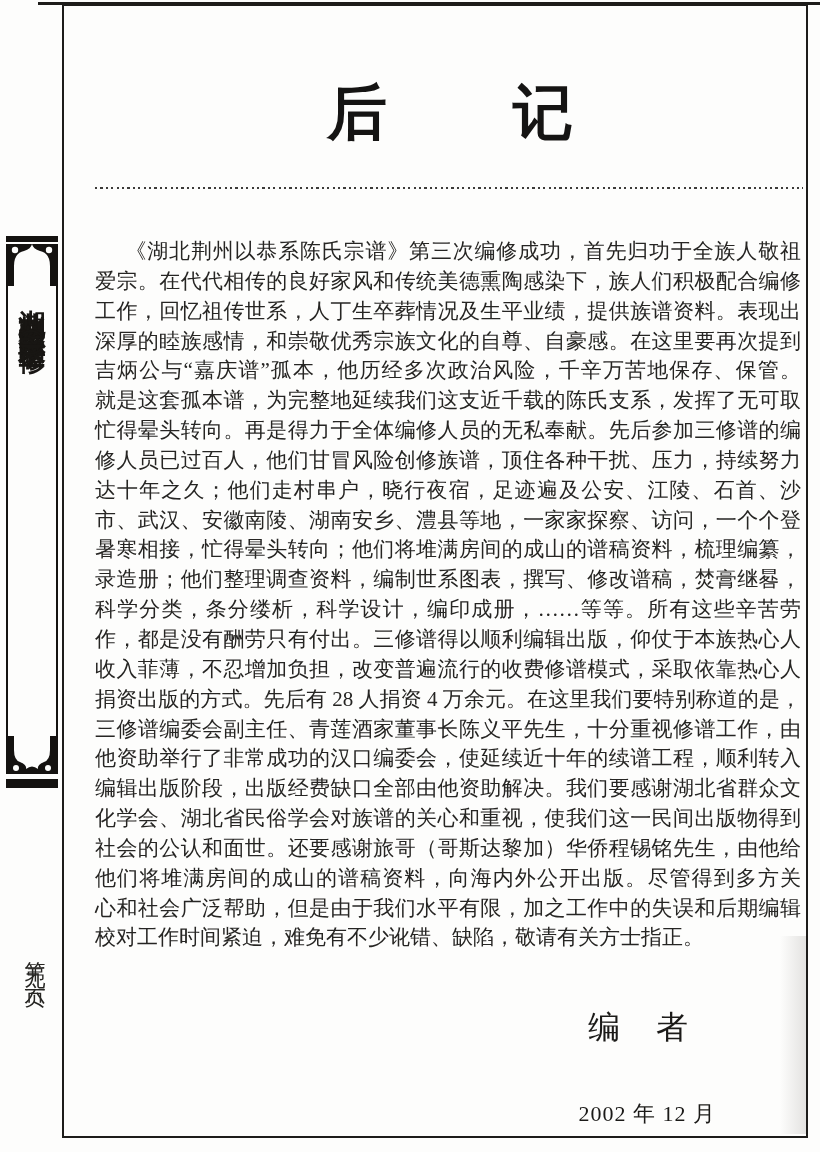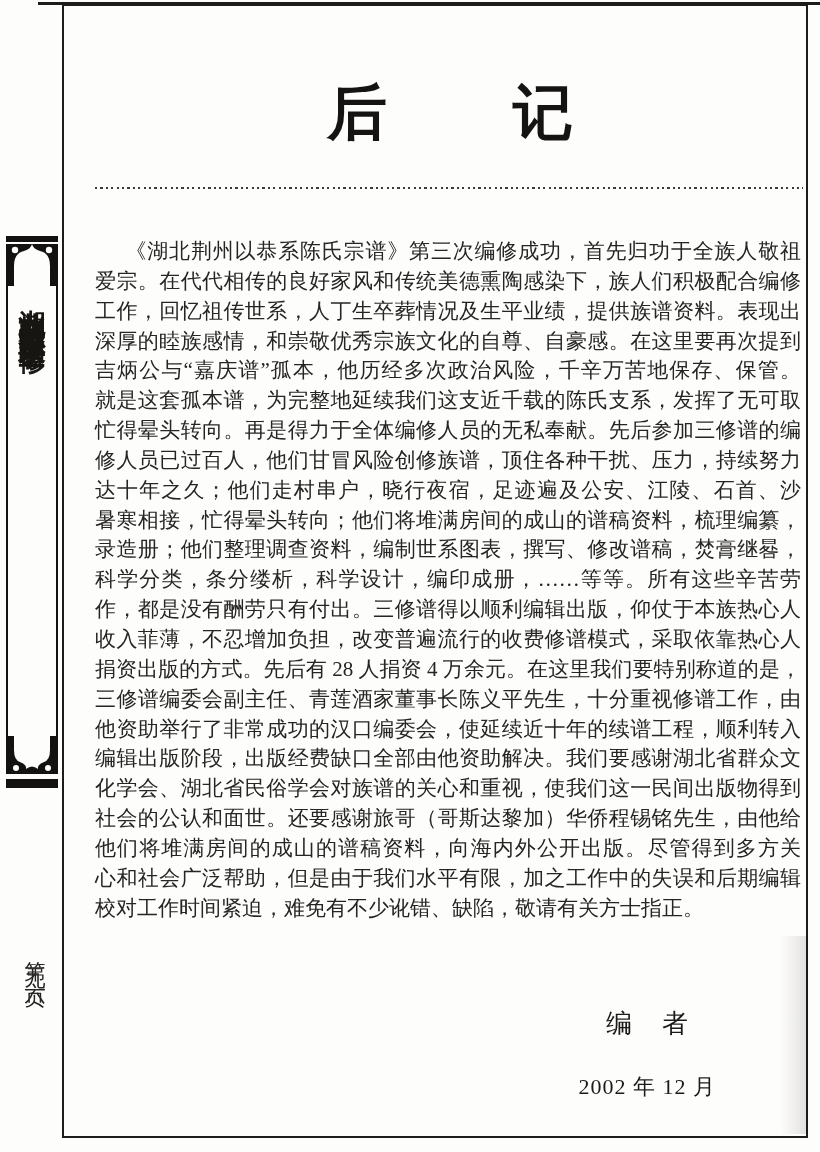--- a/index.html
+++ b/index.html
@@ -46,24 +46,24 @@
   }
   .body-line{
     text-align:justify;
     text-align-last:justify;
     white-space:nowrap;
   }
   .body-line:first-child{text-indent:1.45em;}
   .body-line:last-child{text-align-last:left;white-space:normal;}
   .signature{
     position:absolute;right:116px;top:1000px;
-    font-size:26px;letter-spacing:2px;color:#1b1a18;
+    font-size:32px;letter-spacing:2px;color:#1b1a18;
   }
   .date{
-    position:absolute;right:90px;top:1066px;
+    position:absolute;right:90px;top:1093px;
     font-size:22px;letter-spacing:1px;color:#1b1a18;
   }
   .shade{
     position:absolute;right:0;top:930px;width:26px;height:198px;
     background:linear-gradient(to right,rgba(0,0,0,0),rgba(110,105,100,0.18));
     pointer-events:none;
   }
   
   .banner{
     position:absolute;left:6px;top:236px;width:52px;
@@ -109,20 +109,21 @@
     <div class="body">
         <div class="body-line">《湖北荆州以恭系陈氏宗谱》第三次编修成功，首先归功于全族人敬祖</div>
         <div class="body-line">爱宗。在代代相传的良好家风和传统美德熏陶感染下，族人们积极配合编修</div>
         <div class="body-line">工作，回忆祖传世系，人丁生卒葬情况及生平业绩，提供族谱资料。表现出</div>
         <div class="body-line">深厚的睦族感情，和崇敬优秀宗族文化的自尊、自豪感。在这里要再次提到</div>
         <div class="body-line">吉炳公与“嘉庆谱”孤本，他历经多次政治风险，千辛万苦地保存、保管。</div>
         <div class="body-line">就是这套孤本谱，为完整地延续我们这支近千载的陈氏支系，发挥了无可取</div>
         <div class="body-line">忙得晕头转向。再是得力于全体编修人员的无私奉献。先后参加三修谱的编</div>
         <div class="body-line">修人员已过百人，他们甘冒风险创修族谱，顶住各种干扰、压力，持续努力</div>
         <div class="body-line">达十年之久；他们走村串户，晓行夜宿，足迹遍及公安、江陵、石首、沙</div>
+        <div class="body-line">市、武汉、安徽南陵、湖南安乡、澧县等地，一家家探察、访问，一个个登</div>
         <div class="body-line">暑寒相接，忙得晕头转向；他们将堆满房间的成山的谱稿资料，梳理编纂，</div>
         <div class="body-line">录造册；他们整理调查资料，编制世系图表，撰写、修改谱稿，焚膏继晷，</div>
         <div class="body-line">科学分类，条分缕析，科学设计，编印成册，……等等。所有这些辛苦劳</div>
         <div class="body-line">作，都是没有酬劳只有付出。三修谱得以顺利编辑出版，仰仗于本族热心人</div>
         <div class="body-line">收入菲薄，不忍增加负担，改变普遍流行的收费修谱模式，采取依靠热心人</div>
         <div class="body-line">捐资出版的方式。先后有 28 人捐资 4 万余元。在这里我们要特别称道的是，</div>
         <div class="body-line">三修谱编委会副主任、青莲酒家董事长陈义平先生，十分重视修谱工作，由</div>
         <div class="body-line">他资助举行了非常成功的汉口编委会，使延续近十年的续谱工程，顺利转入</div>
         <div class="body-line">编辑出版阶段，出版经费缺口全部由他资助解决。我们要感谢湖北省群众文</div>
         <div class="body-line">化学会、湖北省民俗学会对族谱的关心和重视，使我们这一民间出版物得到</div>

